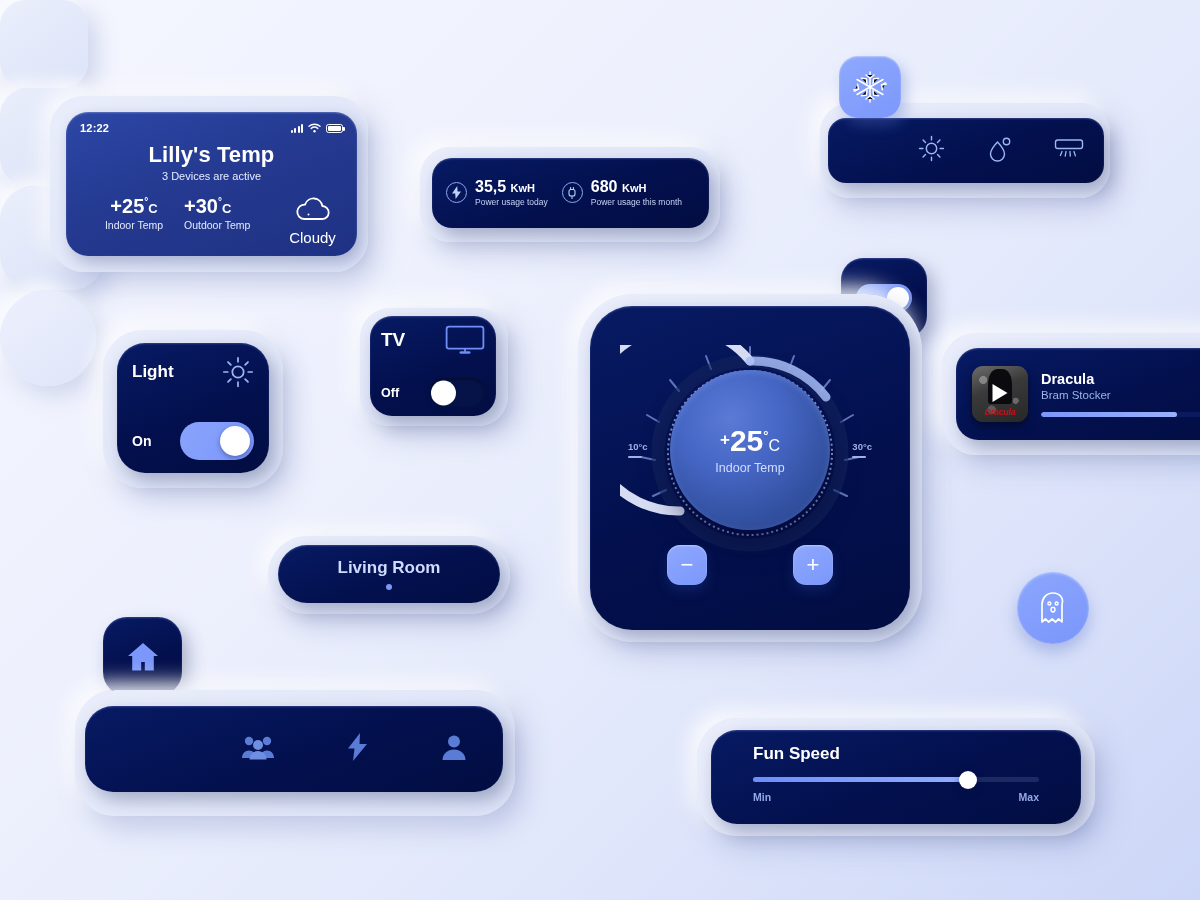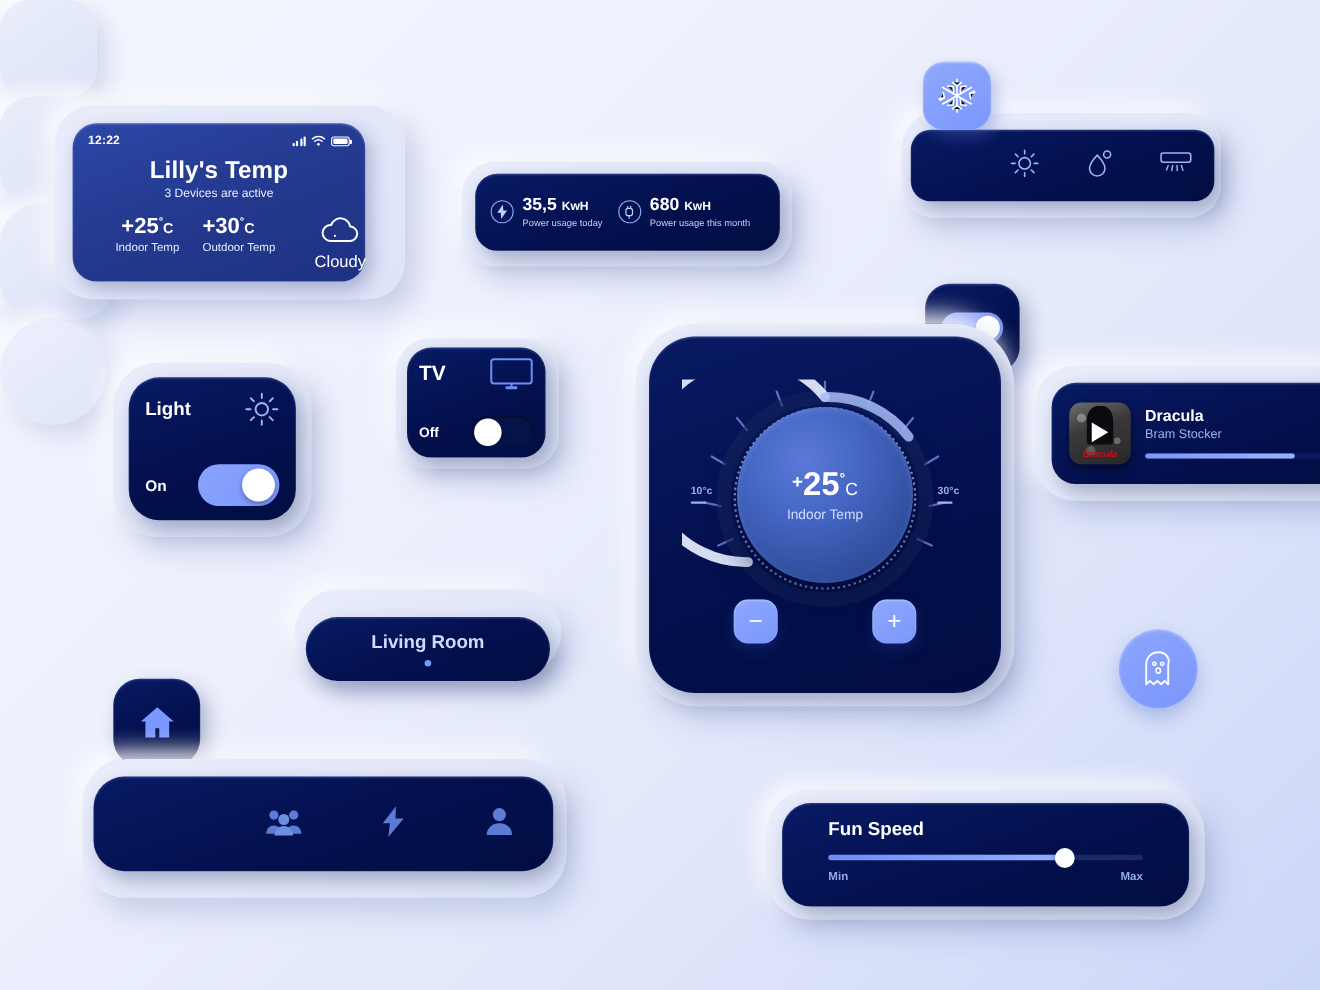--- a/index.html
+++ b/index.html
@@ -23,21 +23,21 @@
     position: absolute;
     background: linear-gradient(160deg, #071a63 0%, #03104e 55%, #020d42 100%);
     box-shadow: inset 0 1px 2px rgba(160,180,255,0.28),
                 6px 8px 18px rgba(10,22,80,0.30);
     color: #fff;
   }
 
   
   #phone-frame { left:50px; top:96px; width:318px; height:176px; border-radius:34px; }
   #phone-card {
-    left:66px; top:112px; width:266px; height:144px; border-radius:22px;
+    left:66px; top:112px; width:291px; height:144px; border-radius:22px;
     background: linear-gradient(160deg, #2c47a6 0%, #24398f 50%, #1e3183 100%);
     box-shadow: inset 0 1px 2px rgba(190,205,255,0.35), 5px 7px 16px rgba(20,35,100,0.28);
     color:#fff; padding:9px 14px 0 14px;
   }
   .statusbar { display:flex; justify-content:space-between; align-items:center; height:14px; }
   .clock { font-size:11px; font-weight:700; letter-spacing:.2px; }
   .sysicons { display:flex; align-items:center; gap:5px; }
   .bars { display:flex; align-items:flex-end; gap:1.5px; height:9px; }
   .bars i { display:block; width:2px; background:#fff; border-radius:1px; }
   .bars i:nth-child(1){height:3px}.bars i:nth-child(2){height:5px}
@@ -117,21 +117,21 @@
   .scale-lab { position:absolute; font-size:9.5px; color:#9db2ea; font-weight:600; }
   .scale-lab::after { content:""; display:block; width:14px; height:2px; background:#9db2ea; border-radius:1px; margin-top:4px; }
   .pm-row { position:absolute; left:590px; top:545px; width:320px; display:flex; justify-content:center; gap:86px; }
   .pmbtn { width:40px; height:40px; border-radius:13px;
     background:linear-gradient(150deg,#8ea8fd,#7b97fb);
     box-shadow:0 6px 12px rgba(30,55,140,0.4), inset 0 1px 2px rgba(255,255,255,0.4);
     display:flex; align-items:center; justify-content:center; color:#fff; font-size:22px; font-weight:300; line-height:1; }
 
   
   #lr-frame { left:268px; top:536px; width:242px; height:78px; border-radius:40px; }
-  #lr-pill { left:278px; top:545px; width:222px; height:58px; border-radius:30px; display:flex; flex-direction:column; align-items:center; justify-content:center;margin-top:16px; }
+  #lr-pill { left:278px; top:545px; width:222px; height:58px; border-radius:30px; display:flex; flex-direction:column; align-items:center; justify-content:center; }
   .lr-text { font-size:17px; font-weight:700; color:#cfdbff; }
   .lr-dot { width:6px; height:6px; border-radius:50%; background:#7b97fb; margin-top:6px; }
 
   
   #homeicon-frame { left:94px; top:608px; width:104px; height:104px; border-radius:34px; background:linear-gradient(145deg,#eaeefc,#dce3f8); box-shadow:8px 10px 22px rgba(120,135,190,0.28), -6px -6px 16px rgba(255,255,255,0.9); }
   #homeicon-tile { left:103px; top:617px; width:79px; height:79px; border-radius:24px; display:flex; align-items:center; justify-content:center; }
 
   
   #nav-frame { left:75px; top:690px; width:440px; height:126px; border-radius:40px; }
   #nav-bar { left:85px; top:706px; width:418px; height:86px; border-radius:28px; display:flex; align-items:center; justify-content:space-around; padding-left:120px; }

